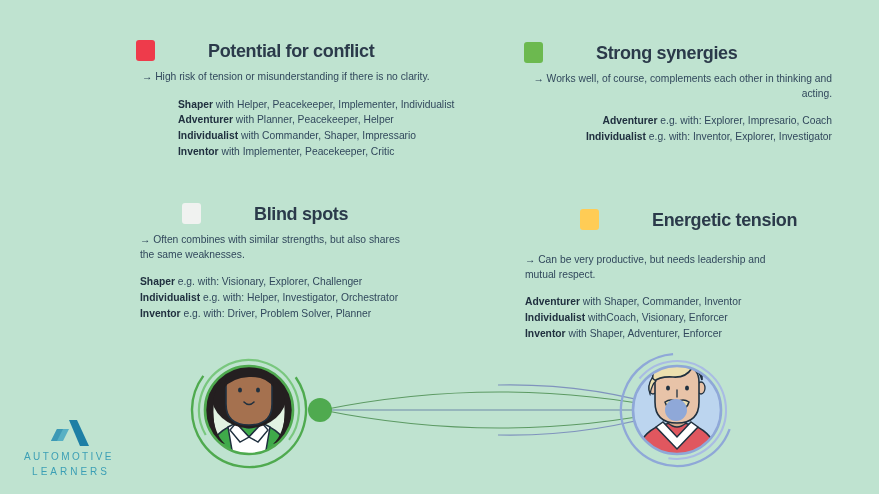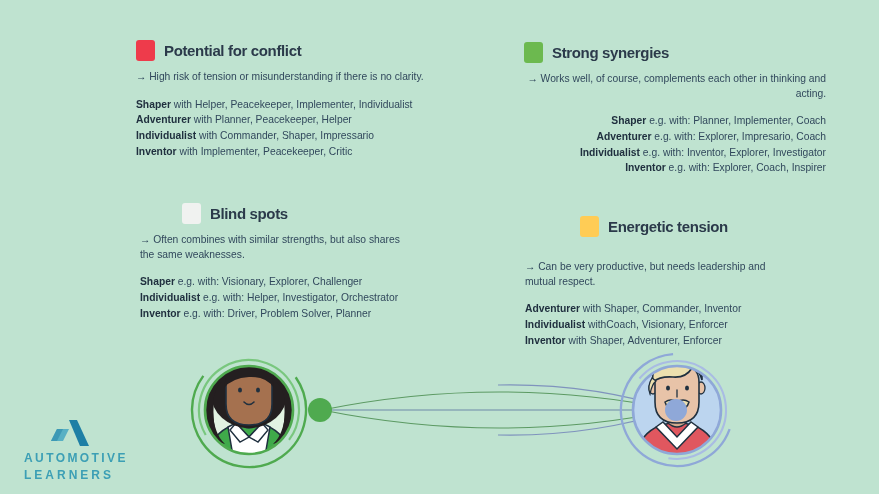--- a/index.html
+++ b/index.html
@@ -33,50 +33,53 @@
     align-items: center;
     gap: 9px;
   }
   .swatch {
     width: 19px;
     height: 21px;
     border-radius: 3px;
     flex: 0 0 auto;
   }
   .quad-title {
-    font-size: 15px;
+    font-size: 18px;
     font-weight: bold;
     letter-spacing: -0.35px;
     color: #2b3a4a;
     white-space: nowrap;
     line-height: 1;
+    margin-left: 44px;
   }
   .quad-sub {
     font-size: 10.3px;
     line-height: 1.42;
     color: #31485c;
     margin-top: 9px;
     max-width: 304px;
+    margin-left: 6px;
   }
   .quad-list {
     margin-top: 12px;
     font-size: 10.3px;
     line-height: 1.52;
     color: #31485c;
+    margin-left: 42px;
   }
   .quad-list .row b {
     font-weight: bold;
     color: #20303f;
   }
 
   
   #q-conflict   { left: 136px; top: 40px;  }
   #q-synergies  { left: 524px; top: 42px; text-align: right;  }
   #q-blind      { left: 150px; top: 203px; }
-  #q-energetic  { left: 548px; top: 216px; }
+  #q-energetic  { left: 548px; top: 209px; }
 
   #q-synergies .quad-sub { max-width: 302px; }
   #q-blind .quad-sub     { max-width: 272px; }
   #q-energetic .quad-sub { max-width: 272px; margin-top: 23px; }
 
   #q-blind .quad-head,
   #q-energetic .quad-head { margin-left: 0; padding-left: 32px; }
   #q-blind .quad-sub,
   #q-blind .quad-list     { margin-left: -10px; }
   #q-energetic .quad-sub,
@@ -97,26 +100,26 @@
     left: 24px;
     top: 418px;
     width: 86px;
     text-align: center;
   }
   #logo-mark {
     display: block;
     margin: 0 auto;
   }
   .logo-word {
-    font-size: 12px;
-    font-weight: bold;
+    font-size: 10px;
+    font-weight: normal;
     letter-spacing: 2.4px;
     color: #3c9fb5;
     line-height: 1.45;
-    text-align: left;
+    text-align: right;
   }
   .logo-word.second { letter-spacing: 3.0px; }
 </style>
 </head>
 <body>
 
 <div id="slide">
 
   <div class="quad" id="q-conflict">
     <div class="quad-head">
@@ -132,24 +135,22 @@
     </div>
   </div>
 
   <div class="quad" id="q-synergies">
     <div class="quad-head">
       <span class="swatch" style="background:#6cb94f"></span>
       <span class="quad-title">Strong synergies</span>
     </div>
     <div class="quad-sub">→ Works well, of course, complements each other in thinking and acting.</div>
     <div class="quad-list">
-      <div class="row"><b>Shaper</b><span> e.g. with: Planner, Implementer, Coach</span></div>
       <div class="row"><b>Adventurer</b><span> e.g. with: Explorer, Impresario, Coach</span></div>
       <div class="row"><b>Individualist</b><span> e.g. with: Inventor, Explorer, Investigator</span></div>
-      <div class="row"><b>Inventor</b><span> e.g. with: Explorer, Coach, Inspirer</span></div>
     </div>
   </div>
 
   <div class="quad" id="q-blind">
     <div class="quad-head">
       <span class="swatch" style="background:#f0f2f0"></span>
       <span class="quad-title">Blind spots</span>
     </div>
     <div class="quad-sub">→ Often combines with similar strengths, but also shares the same weaknesses.</div>
     <div class="quad-list">

